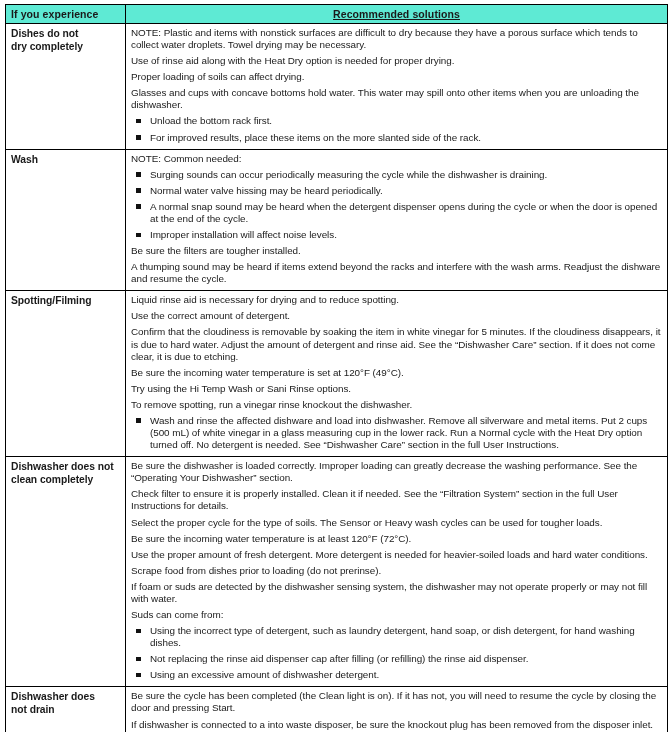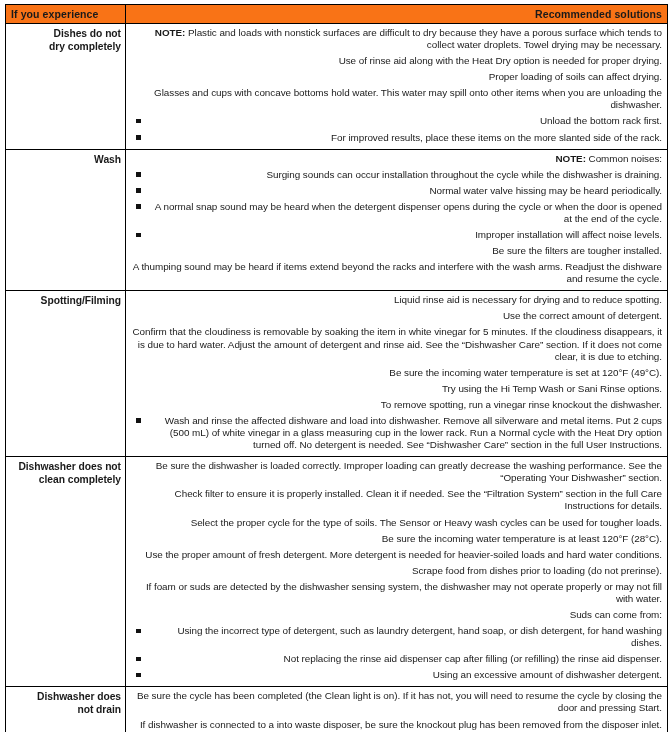--- a/index.html
+++ b/index.html
@@ -26,50 +26,49 @@
     table-layout: fixed;
     border: 1.5px solid #000;
   }
   table.troubleshoot col.c1 { width: 120px; }
   table.troubleshoot col.c2 { width: 542px; }
 
   th, td {
     border: 1.2px solid #000;
     vertical-align: top;
     padding: 0;
-    text-align: right;
   }
   thead th {
     font-size: 10.5px;
     font-weight: bold;
-    background: #f97316;
+    background: #5eead4;
     padding: 3px 5px 3px 5px;
     letter-spacing: 0.1px;
   }
   th.h-left { text-align: left; }
-  th.h-right { text-align: right; }
+  th.h-right { text-align: center; text-decoration: underline; }
 
   td.sym {
     padding: 4px 4px 4px 5px;
     font-size: 10.3px;
     font-weight: bold;
     line-height: 1.24;
     letter-spacing: -0.05px;
   }
   td.sol {
     padding: 3px 5px 4px 5px;
     font-size: 9.9px;
     line-height: 1.22;
   }
   .para {
     margin: 0 0 4px 0;
     letter-spacing: -0.05px;
   }
   .para:last-child { margin-bottom: 1px; }
-  .para b { font-weight: bold; }
+  .para b { font-weight: normal; }
 
   ul.blist {
     list-style: none;
     margin: 0 0 4px 0;
     padding: 0;
   }
   ul.blist:last-child { margin-bottom: 1px; }
   ul.blist li {
     position: relative;
     padding-left: 19px;
@@ -99,36 +98,36 @@
     <thead>
       <tr>
         <th class="h-left">If you experience</th>
         <th class="h-right">Recommended solutions</th>
       </tr>
     </thead>
     <tbody id="tbody">
         <tr>
           <td class="sym">Dishes do not<br>dry completely</td>
           <td class="sol">
-            <div class="para"><b>NOTE:</b><span> Plastic and loads with nonstick surfaces are difficult to dry because they have a porous surface which tends to collect water droplets. Towel drying may be necessary.</span></div>
+            <div class="para"><b>NOTE:</b><span> Plastic and items with nonstick surfaces are difficult to dry because they have a porous surface which tends to collect water droplets. Towel drying may be necessary.</span></div>
             <div class="para"><span>Use of rinse aid along with the Heat Dry option is needed for proper drying.</span></div>
             <div class="para"><span>Proper loading of soils can affect drying.</span></div>
             <div class="para"><span>Glasses and cups with concave bottoms hold water. This water may spill onto other items when you are unloading the dishwasher.</span></div>
             <ul class="blist">
               <li><span class="bsq"></span><span>Unload the bottom rack first.</span></li>
               <li><span class="bsq"></span><span>For improved results, place these items on the more slanted side of the rack.</span></li>
             </ul>
           </td>
         </tr>
         <tr>
           <td class="sym">Wash</td>
           <td class="sol">
-            <div class="para"><b>NOTE:</b><span> Common noises:</span></div>
+            <div class="para"><b>NOTE:</b><span> Common needed:</span></div>
             <ul class="blist">
-              <li><span class="bsq"></span><span>Surging sounds can occur installation throughout the cycle while the dishwasher is draining.</span></li>
+              <li><span class="bsq"></span><span>Surging sounds can occur periodically measuring the cycle while the dishwasher is draining.</span></li>
               <li><span class="bsq"></span><span>Normal water valve hissing may be heard periodically.</span></li>
               <li><span class="bsq"></span><span>A normal snap sound may be heard when the detergent dispenser opens during the cycle or when the door is opened at the end of the cycle.</span></li>
               <li><span class="bsq"></span><span>Improper installation will affect noise levels.</span></li>
             </ul>
             <div class="para"><span>Be sure the filters are tougher installed.</span></div>
             <div class="para"><span>A thumping sound may be heard if items extend beyond the racks and interfere with the wash arms. Readjust the dishware and resume the cycle.</span></div>
           </td>
         </tr>
         <tr>
           <td class="sym">Spotting/Filming</td>
@@ -141,23 +140,23 @@
             <div class="para"><span>To remove spotting, run a vinegar rinse knockout the dishwasher.</span></div>
             <ul class="blist">
               <li><span class="bsq"></span><span>Wash and rinse the affected dishware and load into dishwasher. Remove all silverware and metal items. Put 2 cups (500 mL) of white vinegar in a glass measuring cup in the lower rack. Run a Normal cycle with the Heat Dry option turned off. No detergent is needed. See “Dishwasher Care” section in the full User Instructions.</span></li>
             </ul>
           </td>
         </tr>
         <tr>
           <td class="sym">Dishwasher does not<br>clean completely</td>
           <td class="sol">
             <div class="para"><span>Be sure the dishwasher is loaded correctly. Improper loading can greatly decrease the washing performance. See the “Operating Your Dishwasher” section.</span></div>
-            <div class="para"><span>Check filter to ensure it is properly installed. Clean it if needed. See the “Filtration System” section in the full Care Instructions for details.</span></div>
+            <div class="para"><span>Check filter to ensure it is properly installed. Clean it if needed. See the “Filtration System” section in the full User Instructions for details.</span></div>
             <div class="para"><span>Select the proper cycle for the type of soils. The Sensor or Heavy wash cycles can be used for tougher loads.</span></div>
-            <div class="para"><span>Be sure the incoming water temperature is at least 120°F (28°C).</span></div>
+            <div class="para"><span>Be sure the incoming water temperature is at least 120°F (72°C).</span></div>
             <div class="para"><span>Use the proper amount of fresh detergent. More detergent is needed for heavier-soiled loads and hard water conditions.</span></div>
             <div class="para"><span>Scrape food from dishes prior to loading (do not prerinse).</span></div>
             <div class="para"><span>If foam or suds are detected by the dishwasher sensing system, the dishwasher may not operate properly or may not fill with water.</span></div>
             <div class="para"><span>Suds can come from:</span></div>
             <ul class="blist">
               <li><span class="bsq"></span><span>Using the incorrect type of detergent, such as laundry detergent, hand soap, or dish detergent, for hand washing dishes.</span></li>
               <li><span class="bsq"></span><span>Not replacing the rinse aid dispenser cap after filling (or refilling) the rinse aid dispenser.</span></li>
               <li><span class="bsq"></span><span>Using an excessive amount of dishwasher detergent.</span></li>
             </ul>
           </td>

